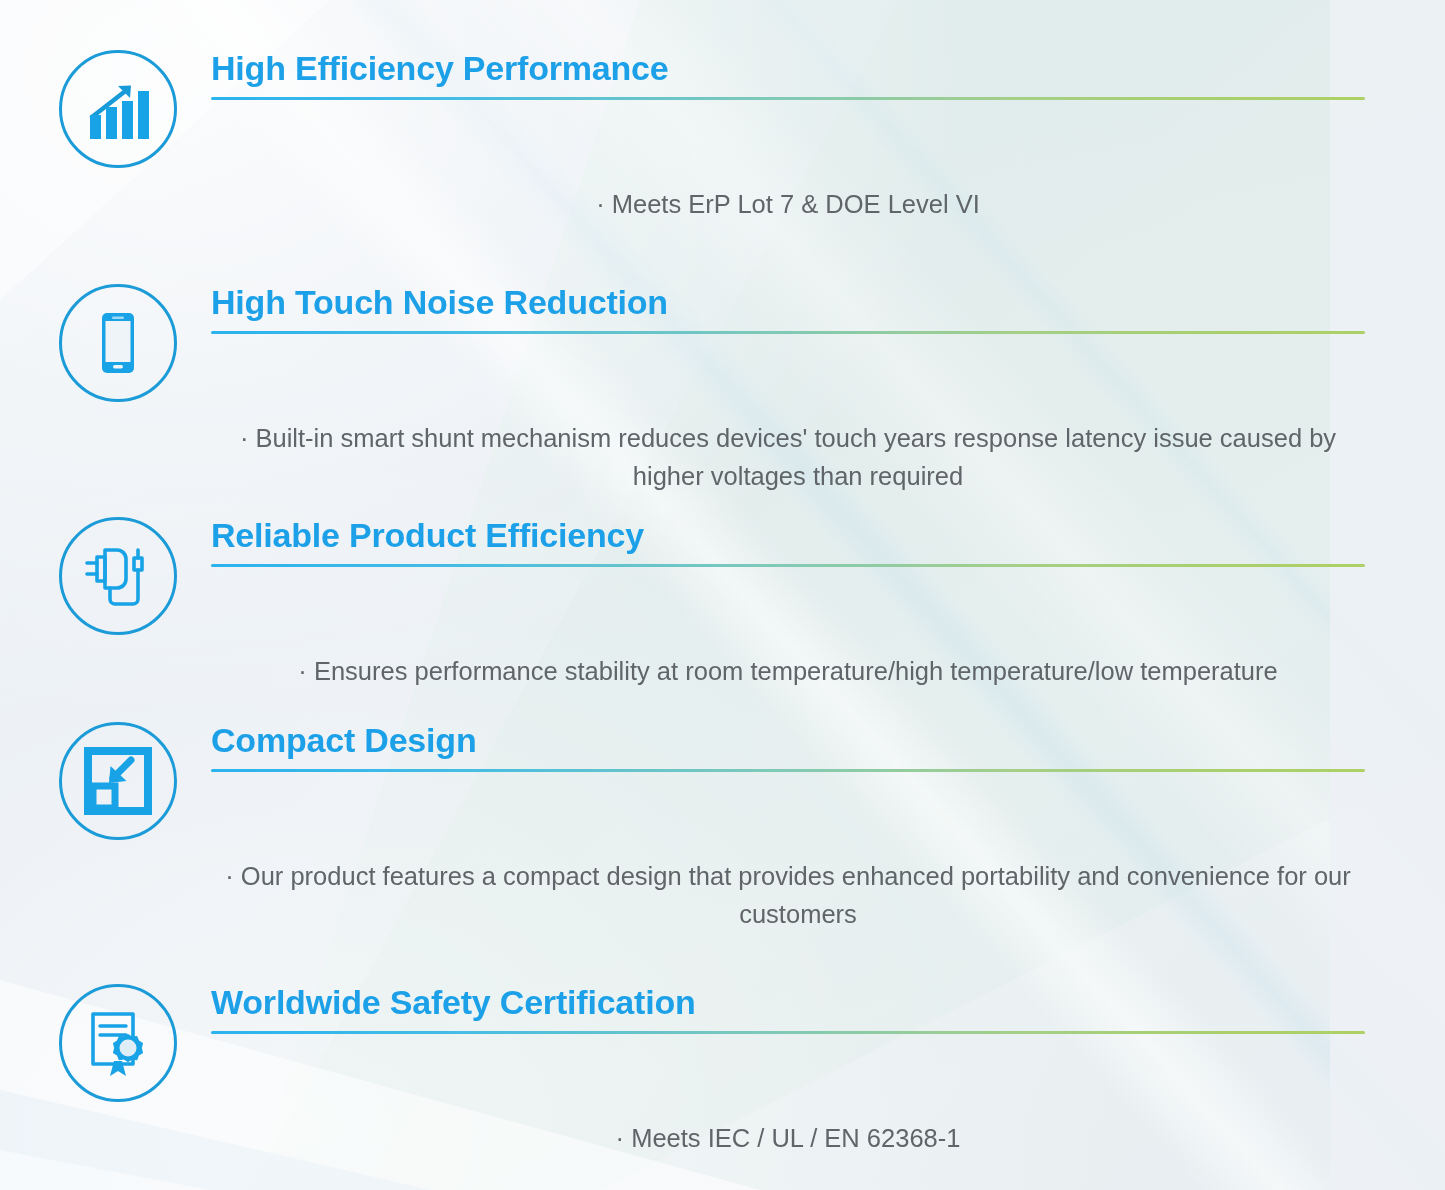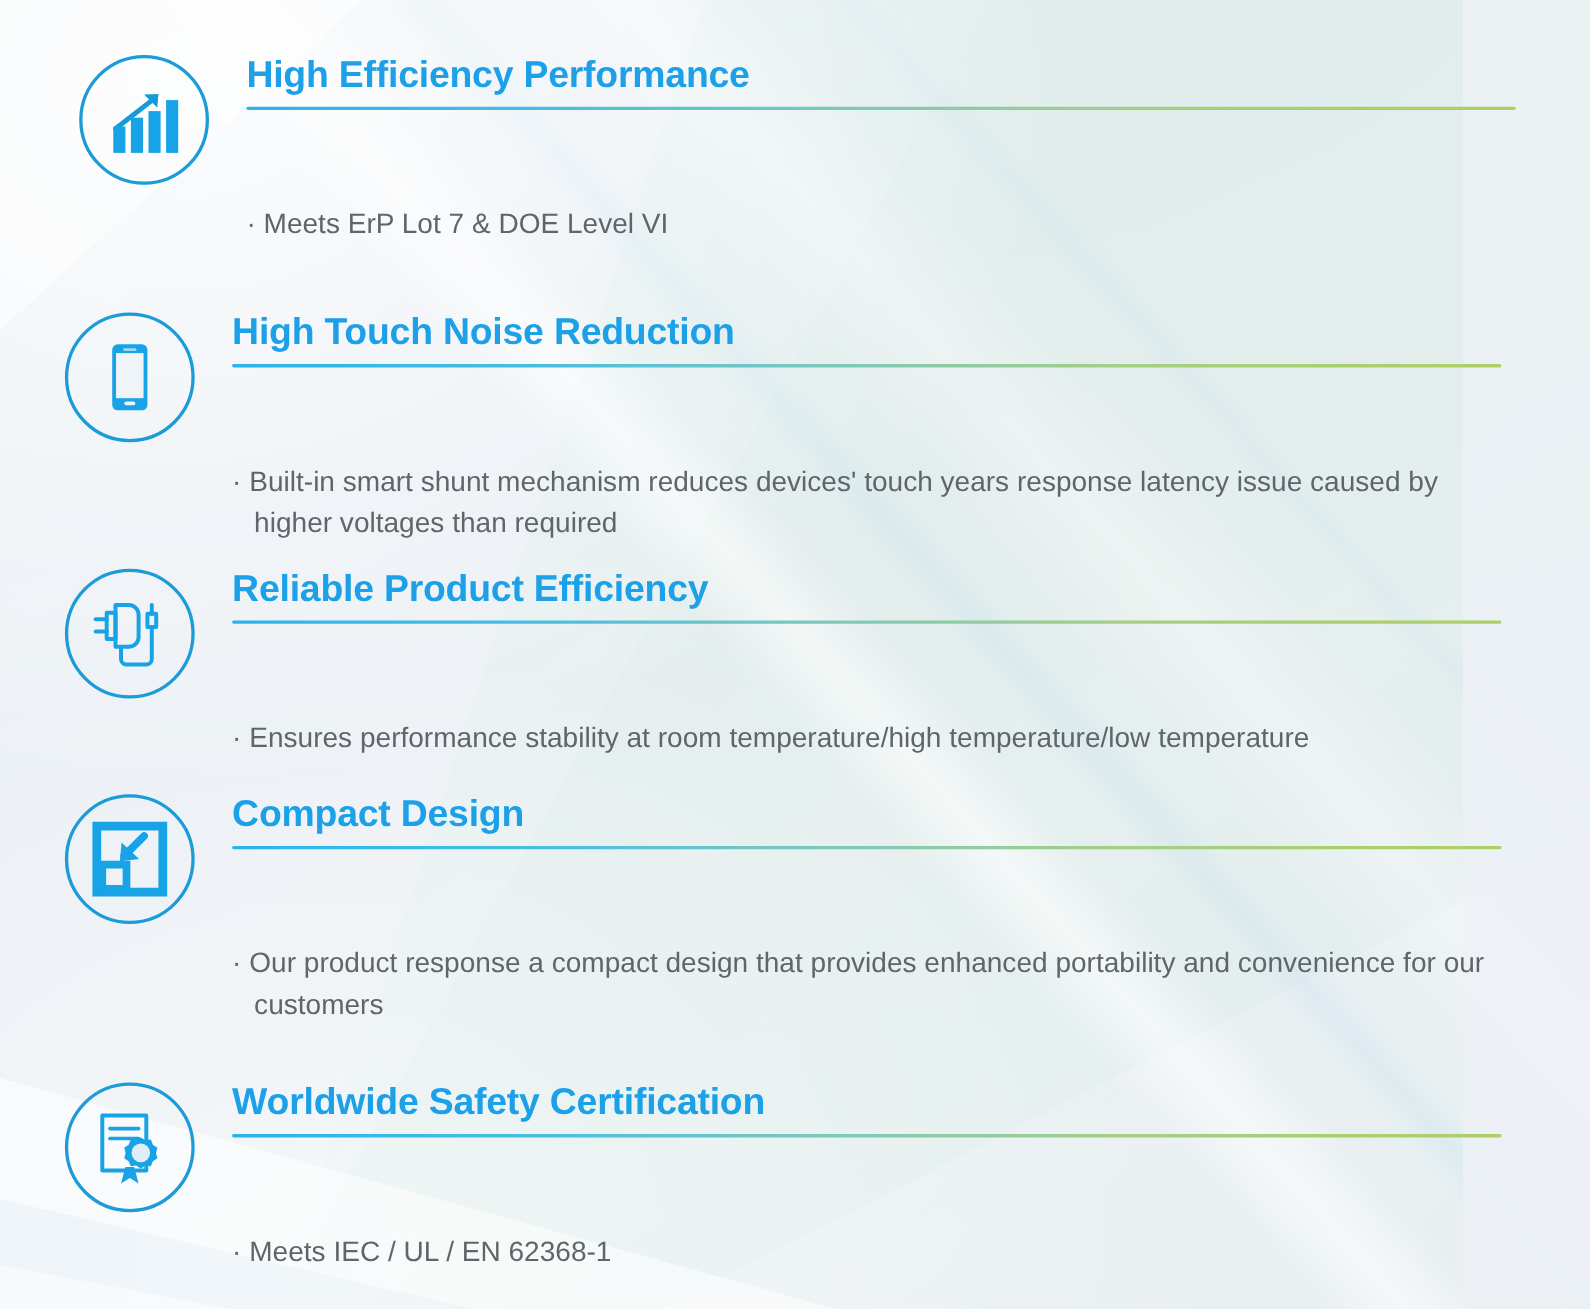--- a/index.html
+++ b/index.html
@@ -74,20 +74,21 @@
     font-size:25.5px;
     line-height:38px;
     white-space:pre-wrap;
     text-indent:0;
     padding-left:0;
   }
   .bullet-inner {
     display:block;
     padding-left:20px;
     text-indent:-20px;
+    text-align:center;
   }
 </style>
 </head>
 <body>
 
 <svg id="bg" width="1445" height="1190" viewBox="0 0 1445 1190">
   <defs>
     <linearGradient id="gBase" x1="0" y1="0" x2="1" y2="1">
       <stop offset="0" stop-color="#edf1f5"></stop>
       <stop offset="0.35" stop-color="#eaeff4"></stop>
@@ -140,21 +141,21 @@
   <polygon points="0,1150 210,1190 0,1190" fill="#ffffff" opacity="0.5"></polygon>
   <polygon points="0,0 330,0 0,300" fill="#ffffff" opacity="0.5"></polygon>
 
   <rect x="0" y="0" width="1445" height="1190" fill="url(#gCornerGlow)" opacity="0.8"></rect>
   <rect x="0" y="0" width="1445" height="1190" fill="url(#gBotGlow)" opacity="0.45"></rect>
   <rect x="1330" y="0" width="115" height="1190" fill="#edf1f6" opacity="0.85"></rect>
 </svg>
 
 <div class="sheet">
 
-  <div class="feature" style="top:48px;padding-left:13px;">
+  <div class="feature" style="top:48px;">
     <div class="icon-wrap">
       <div class="icon-circle">
         <svg width="76" height="76" viewBox="0 0 76 76" fill="none">
 
           <path d="M12 46 L48 18" stroke="#169ad8" stroke-width="4.5" stroke-linecap="round"></path>
           <path d="M38 15 L51 14.5 L50 27 Z" fill="#169ad8"></path>
 
           <rect x="10" y="44" width="11" height="24" fill="#18a3e6"></rect>
           <rect x="26" y="36" width="11" height="32" fill="#18a3e6"></rect>
           <rect x="42" y="30" width="11" height="38" fill="#18a3e6"></rect>
@@ -237,21 +238,21 @@
           <path d="M48 14 L30 32" stroke="#18a3e6" stroke-width="7" stroke-linecap="round"></path>
           <path d="M26 37 L27.5 20 L43.5 35 Z" fill="#18a3e6"></path>
         </svg>
       </div>
     </div>
     <div class="body-col">
       <div class="feat-title">Compact Design</div>
       <div class="rule"></div>
       <div class="bullets">
         <div class="bullet">
-          <span class="bullet-inner">· Our product response a compact design that provides enhanced portability and convenience for our customers</span>
+          <span class="bullet-inner">· Our product features a compact design that provides enhanced portability and convenience for our customers</span>
         </div>
       </div>
     </div>
   </div>
 
   <div class="feature" style="top:982px;">
     <div class="icon-wrap">
       <div class="icon-circle">
         <svg width="74" height="74" viewBox="0 0 74 74" fill="none">
 

